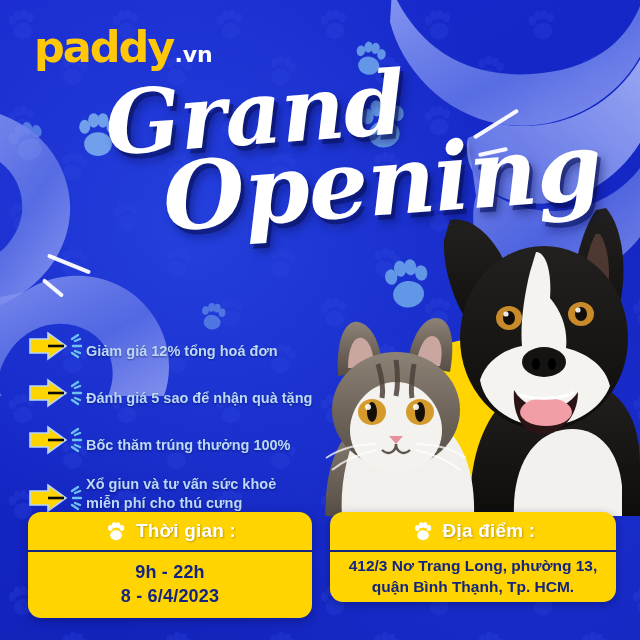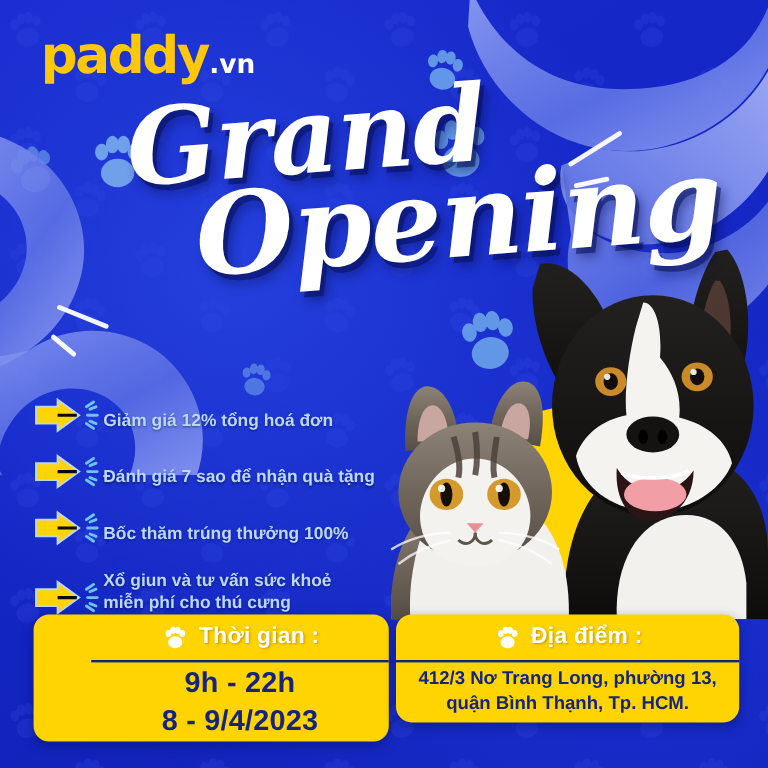--- a/index.html
+++ b/index.html
@@ -71,37 +71,37 @@
   .benefit-text{
     color:#bcd8f7;font-weight:700;font-size:14.5px;line-height:1.32;
     padding-top:4px;text-shadow:0 1px 2px rgba(4,10,70,.5);
   }
 
   
   .card{
     position:absolute;background:#ffd400;border-radius:13px;overflow:hidden;
     box-shadow:0 3px 10px rgba(4,10,70,.35);
   }
-  .card-time{left:28px;top:512px;width:248px;height:106px;padding-left:48px;}
+  .card-time{left:28px;top:512px;width:284px;height:106px;}
   .card-place{left:330px;top:512px;width:286px;height:90px;}
   .card-head{
     height:38px;display:flex;align-items:center;justify-content:center;
     gap:8px;border-bottom:2.5px solid #15257f;
   }
   .card-head-label{
     color:#ffffff;font-weight:700;font-size:19px;letter-spacing:.2px;
     text-shadow:1px 1px 2px rgba(120,80,0,.45);
   }
   .paw-ico{display:block;}
   .card-body{
     height:calc(100% - 40px);display:flex;flex-direction:column;
     align-items:center;justify-content:center;gap:2px;
   }
   .body-line{color:#15257f;font-weight:700;line-height:1.22;text-align:center;}
-  .time-line{font-size:24px;letter-spacing:.2px;}
+  .time-line{font-size:18px;letter-spacing:.2px;}
   .place-line{font-size:15.5px;letter-spacing:0;}
 
   
   .pets{position:absolute;left:300px;top:186px;width:340px;height:330px;}
   .pets svg{display:block;}
 </style>
 </head>
 <body>
 
 <div id="poster">
@@ -348,21 +348,21 @@
           <path d="M20 15 L36 15" stroke="#0a0a0a" stroke-width="2.6"></path>
           <g stroke="#6fc2f0" stroke-width="2.4" stroke-linecap="round">
             <path d="M45 15 L53 15"></path>
               <path d="M44 8 L50 4"></path>
               <path d="M44 22 L50 26"></path>
             <path d="M47 10 L52 8"></path>
               <path d="M47 20 L52 22"></path>
           </g>
         </svg>
       </span>
-      <span class="benefit-text">Đánh giá 7 sao để nhận quà tặng</span>
+      <span class="benefit-text">Đánh giá 5 sao để nhận quà tặng</span>
     </div>
 
     <div class="benefit">
       <span class="bullet">
         <svg width="58" height="30" viewBox="0 0 58 30">
           <path d="M2 8 L20 8 L20 2 L38 15 L20 28 L20 22 L2 22 Z" fill="#ffd400" stroke="#b9d6f7" stroke-width="1.6"></path>
           <path d="M20 15 L36 15" stroke="#0a0a0a" stroke-width="2.6"></path>
           <g stroke="#6fc2f0" stroke-width="2.4" stroke-linecap="round">
             <path d="M45 15 L53 15"></path>
               <path d="M44 8 L50 4"></path>
@@ -405,21 +405,21 @@
           <ellipse cx="-3" cy="-9.4" rx="3.8" ry="5"></ellipse>
               <ellipse cx="3.4" cy="-9.4" rx="3.8" ry="5"></ellipse>
           <ellipse cx="9.6" cy="-5" rx="3.8" ry="4.8"></ellipse>
             </g>
           </svg>
       </span>
       <span class="card-head-label">Thời gian :</span>
     </div>
     <div class="card-body">
       <div class="body-line time-line">9h - 22h</div>
-      <div class="body-line time-line">8 - 9/4/2023</div>
+      <div class="body-line time-line">8 - 6/4/2023</div>
     </div>
   </div>
 
   <div class="card card-place">
     <div class="card-head">
       <span>
         <svg class="paw-ico" width="24" height="22" viewBox="-18 -18 36 36">
             <g fill="#ffffff">
           <ellipse cx="0" cy="7" rx="9.6" ry="8.2"></ellipse>
               <ellipse cx="-9.2" cy="-5" rx="3.8" ry="4.8"></ellipse>

